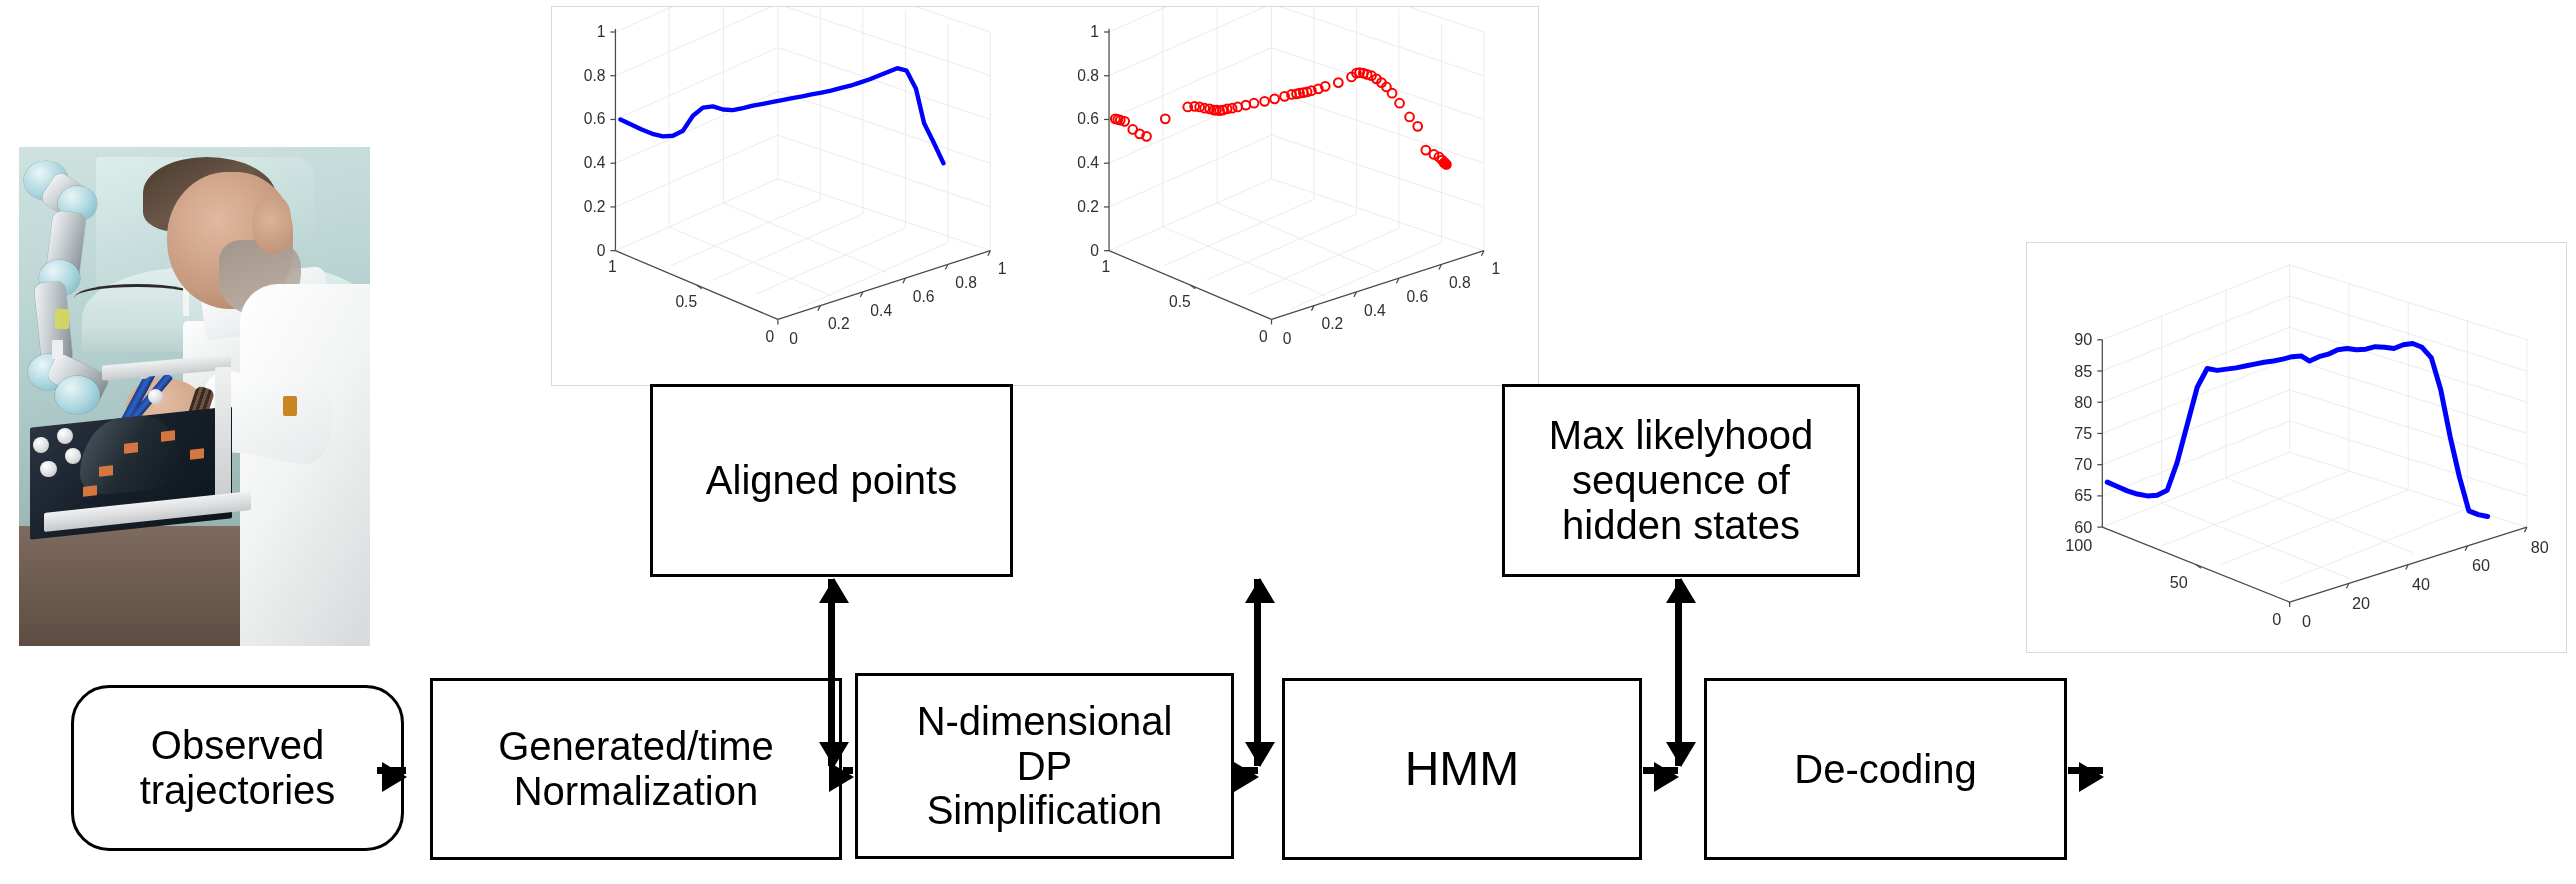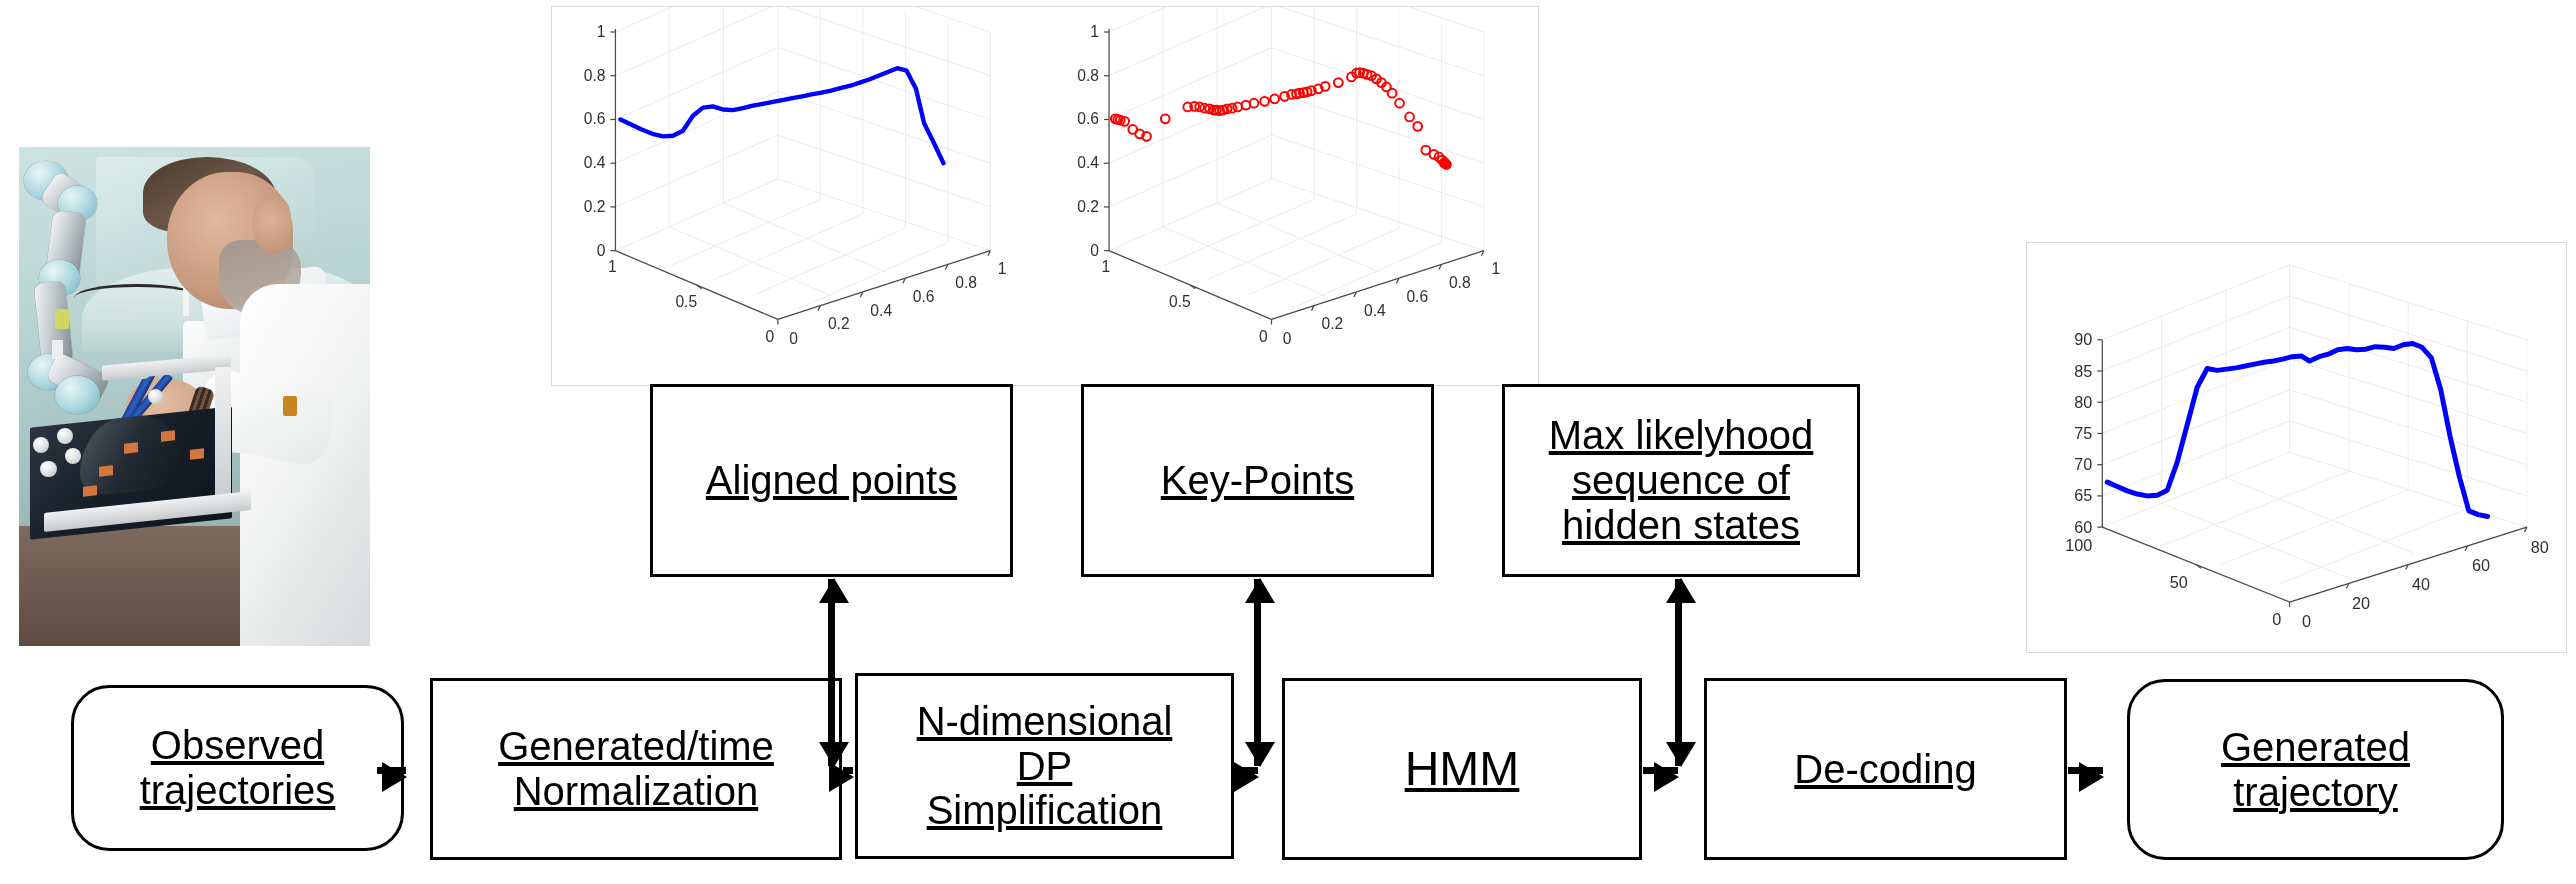--- a/index.html
+++ b/index.html
@@ -161,21 +161,21 @@
     border: 3.1px solid #000;
     background: #fff;
     display: flex;
     align-items: center;
     justify-content: center;
     text-align: center;
     color: #000;
     line-height: 1.12;
   }
   .box.rounded { border-radius: 38px; }
-  .box-label { display:block; padding: 0 6.3px; text-decoration: underline; }
+  .box-label { display:block; padding: 0 6.3px; }
 
   
   .arrow-h {
     position: absolute;
     height: 0;
     border-top: 7.5px solid #000;
   }
   .arrow-h::after {
     content: "";
     position: absolute;
@@ -609,23 +609,20 @@
                   439,181 452,189 467,182 482,178 497,171 512,169 527,171 542,170 557,166 572,167
                   587,169 602,163 617,161 632,167 647,184 662,235 677,310 692,375 707,429 722,435 737,438"></polyline>
       </g>
     </svg>
   </div>
 
   <div class="box" style="left:650px; top:384px; width:363px; height:193px; font-size:40px;">
     <span class="box-label">Aligned points</span>
   </div>
 
-  <div class="box" style="left:1081px; top:384px; width:353px; height:193px; font-size:40px;">
-    <span class="box-label">Key-Points</span>
-  </div>
 
   <div class="box" style="left:1502px; top:384px; width:358px; height:193px; font-size:40px; white-space:pre-line;">
     <span class="box-label">Max likelyhood
 sequence of
 hidden states</span>
   </div>
 
   <div class="box rounded" style="left:43px; top:685px; width:333px; height:166px; font-size:40px; white-space:pre-line;margin-left:28px;">
     <span class="box-label">Observed
 trajectories</span>
@@ -643,24 +640,20 @@
   </div>
 
   <div class="box" style="left:1282px; top:678px; width:360px; height:182px; font-size:48px;">
     <span class="box-label">HMM</span>
   </div>
 
   <div class="box" style="left:1704px; top:678px; width:363px; height:182px; font-size:40px;">
     <span class="box-label">De-coding</span>
   </div>
 
-  <div class="box rounded" style="left:2127px; top:679px; width:377px; height:181px; font-size:40px; white-space:pre-line;">
-    <span class="box-label">Generated
-trajectory</span>
-  </div>
 
   <div class="arrow-h" style="left:377px; top:767px; width:29px;"></div>
   <div class="arrow-h" style="left:843px; top:767px; width:0px; width:10px;"></div>
   <div class="arrow-h" style="left:1235px; top:767px; width:22.6px;"></div>
   <div class="arrow-h" style="left:1643px; top:767px; width:35px;"></div>
   <div class="arrow-h" style="left:2068px; top:767px; width:35px;"></div>
 
   <div class="arrow-v" style="left:828px; top:579px; height:187px;"></div>
   <div class="arrow-v" style="left:1254px; top:579px; height:187px;"></div>
   <div class="arrow-v" style="left:1675px; top:579px; height:187px;"></div>

